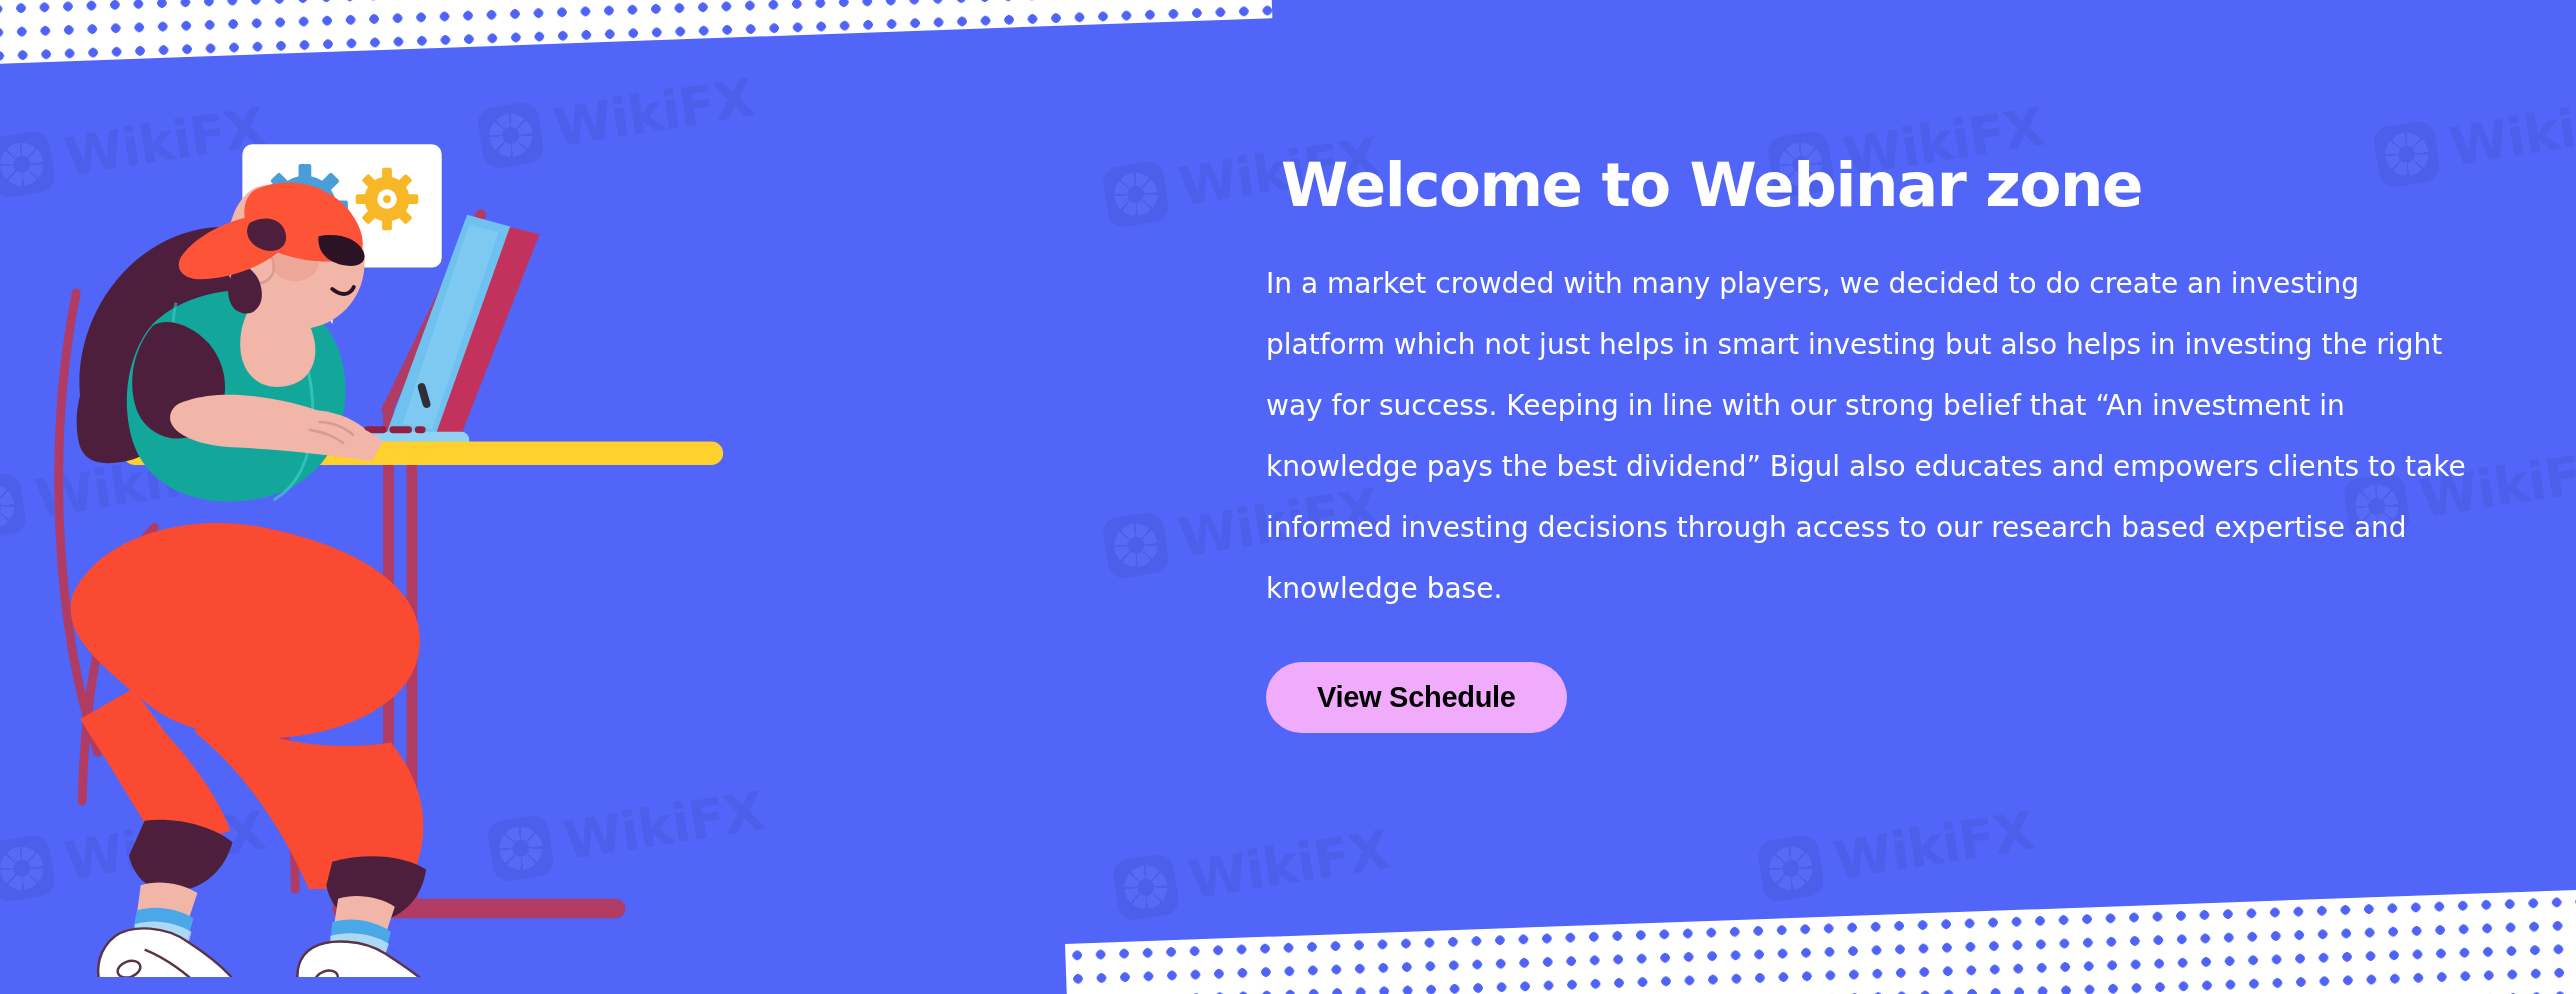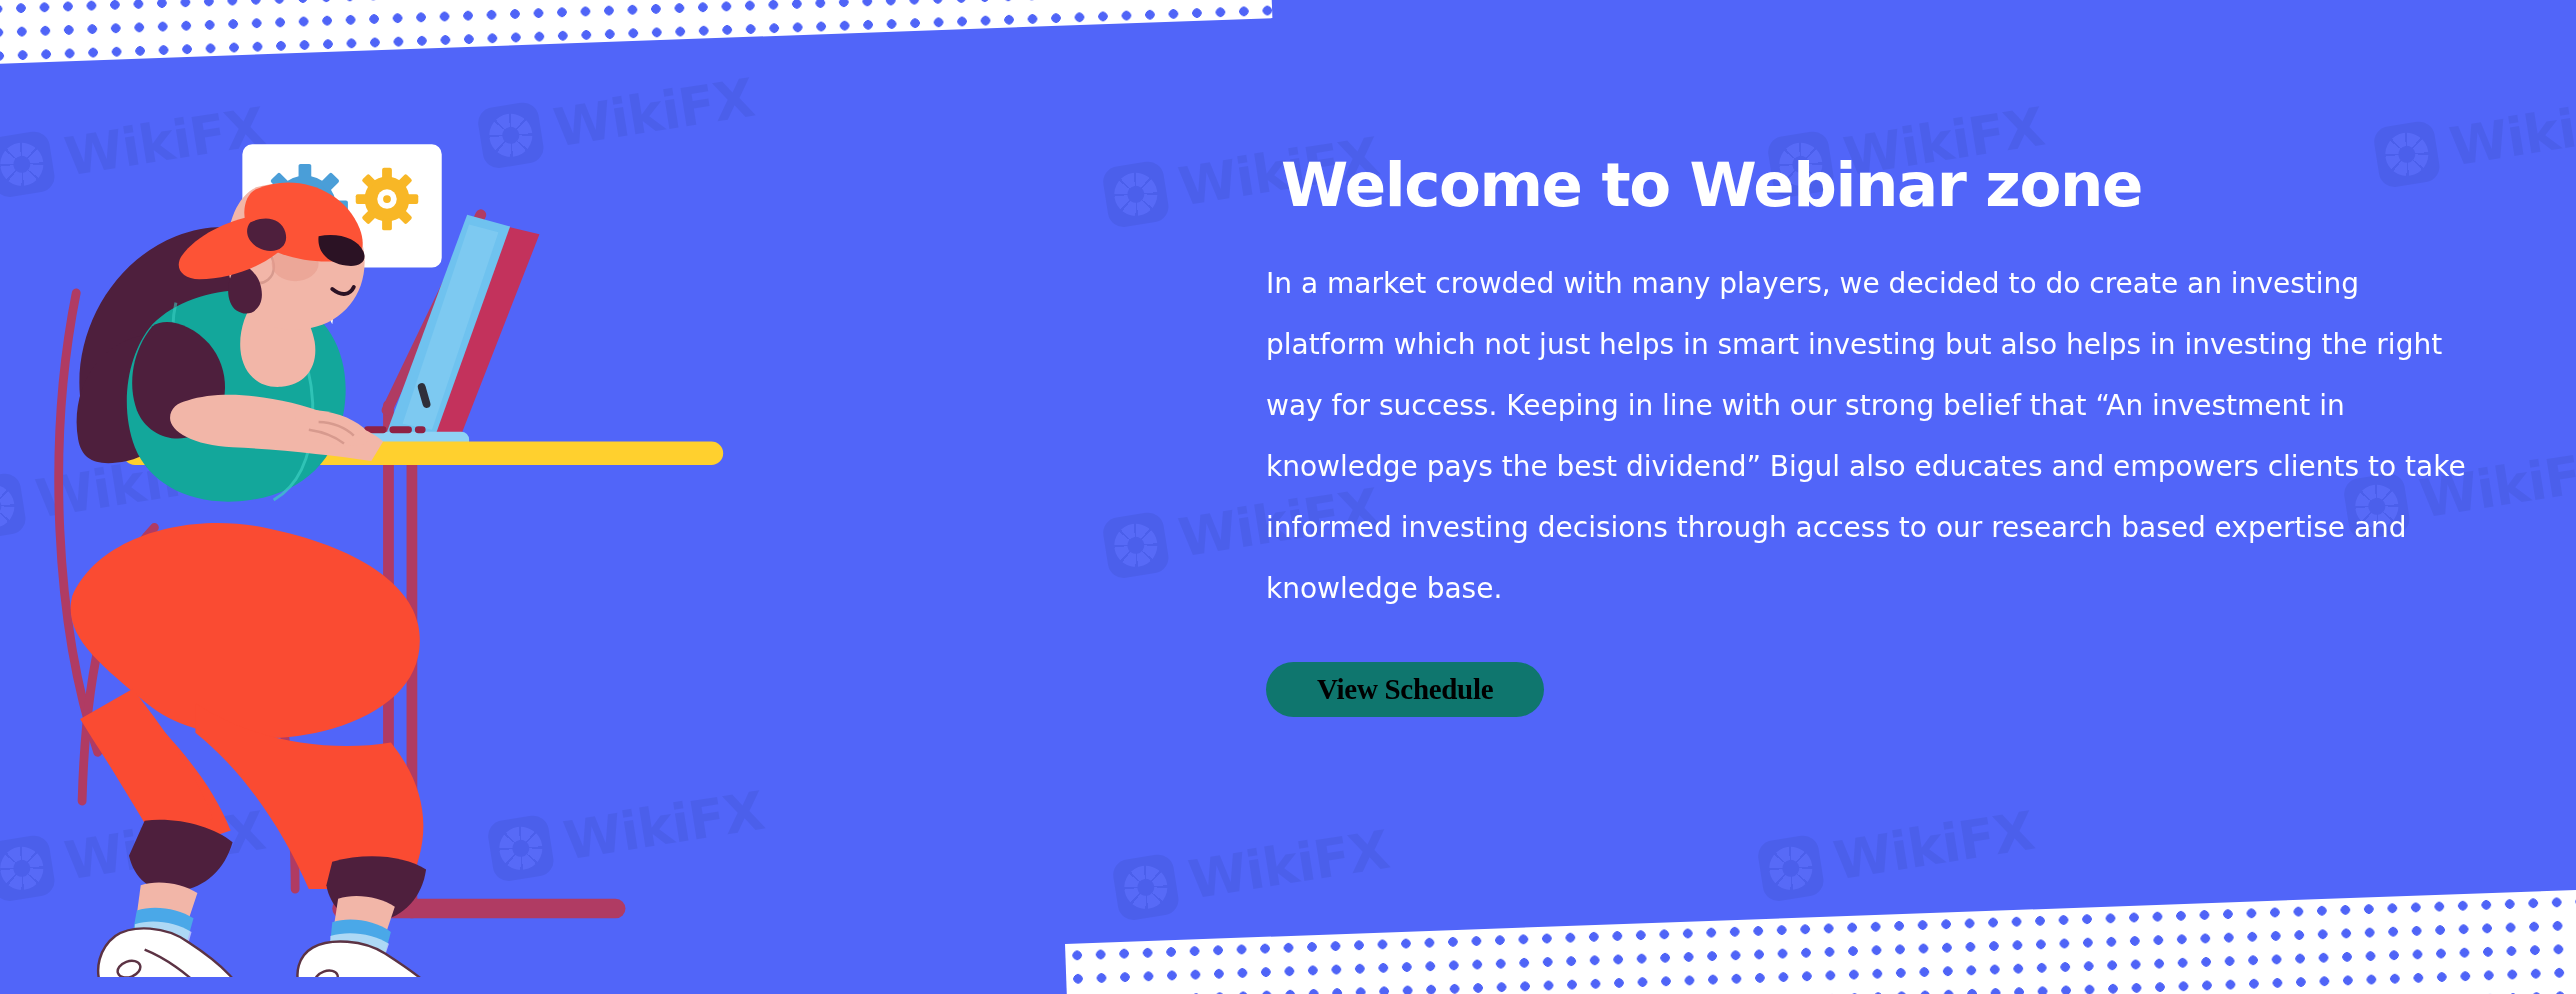--- a/index.html
+++ b/index.html
@@ -134,30 +134,30 @@
     font-size: 28px;
     line-height: 2.18;
     color: #ffffff;
     font-weight: 400;
     max-width: 1217px;
     font-family: "DejaVu Sans", sans-serif;
   }
   .cta {
     display: inline-block;
     margin-top: 43px;
-    padding: 11px 51px;
+    padding: 19px 51px;
     border: none;
     border-radius: 976px;
-    background: #0f766e;
+    background: #f0abfc;
     color: #000000;
     font-size: 29px;
     font-weight: 700;
     letter-spacing: -0.3px;
     cursor: pointer;
-    font-family: Liberation Serif, serif;
+    font-family: Liberation Sans, sans-serif;
   }
 </style>
 </head>
 <body>
 
 <div class="stage">
 
   <div class="dot-band top"></div>
   <div class="dot-band bottom"></div>
 

